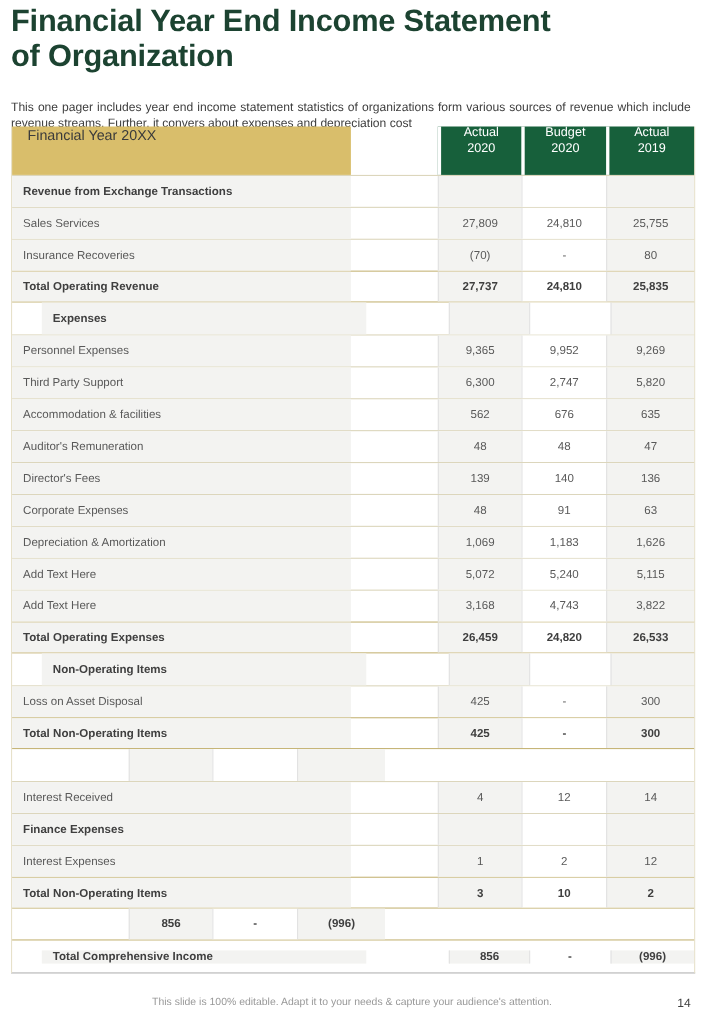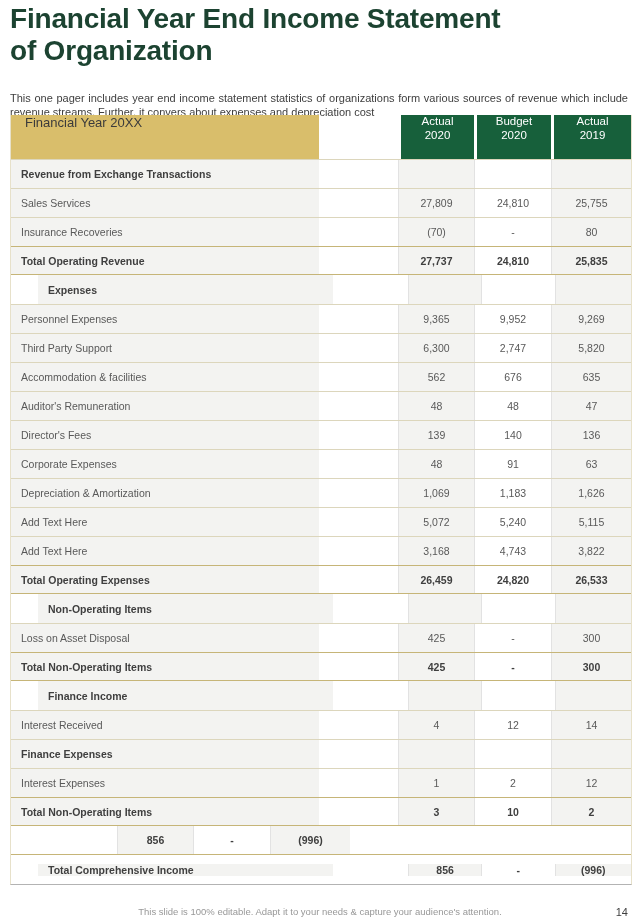--- a/index.html
+++ b/index.html
@@ -218,21 +218,20 @@
           <div class="c c5 w5">300</div>
         </div>
         <div class="row total">
           <div class="c c1 w1">Total Non-Operating Items</div>
           <div class="c c2 w2"></div>
           <div class="c c3 w3">425</div>
           <div class="c c4 w4">-</div>
           <div class="c c5 w5">300</div>
         </div>
         <div class="row section">
-          <div class="c c1 w1">Finance Income</div>
           <div class="c c2 w2"></div>
           <div class="c c3 w3"></div>
           <div class="c c4 w4"></div>
           <div class="c c5 w5"></div>
         </div>
         <div class="row item">
           <div class="c c1 w1">Interest Received</div>
           <div class="c c2 w2"></div>
           <div class="c c3 w3">4</div>
           <div class="c c4 w4">12</div>

